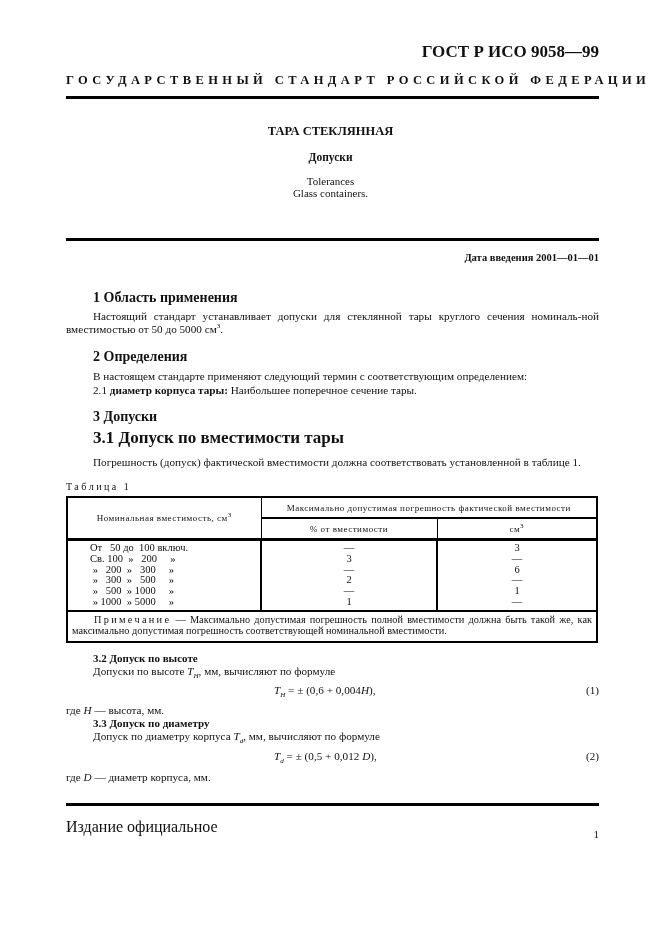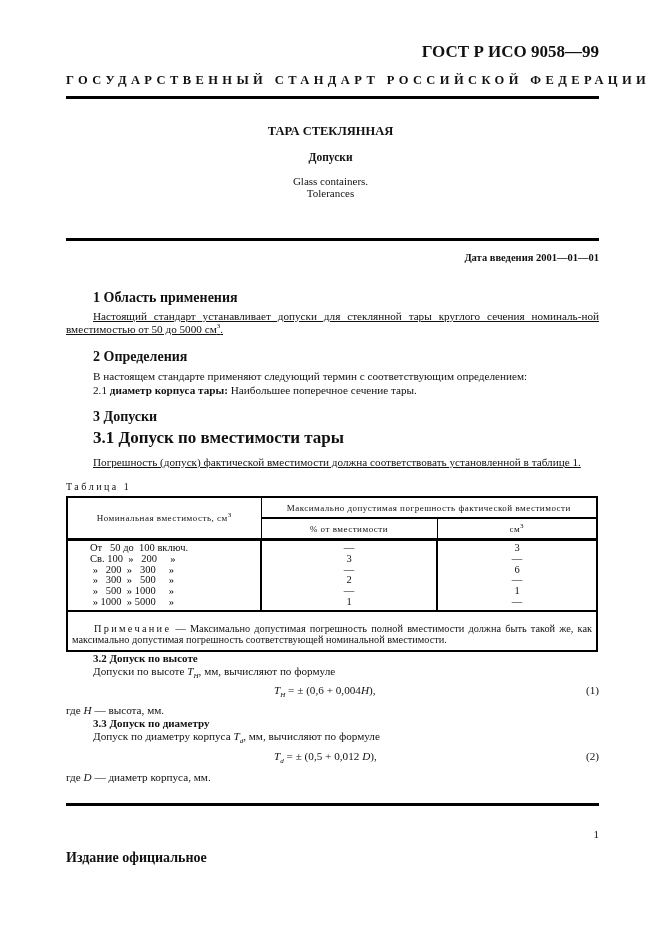--- a/index.html
+++ b/index.html
@@ -9,54 +9,54 @@
     .state-header { left:66px; right:62px; top:73px; font-size:12.5px; font-weight:bold; letter-spacing:4.4px; text-align:justify; white-space:nowrap; }
     .rule-top { left:66px; right:62px; top:96px; height:3px; background:#000; }
     .title-block { left:0; right:0; top:124px; text-align:center; }
     .title-main { font-size:12.5px; font-weight:bold; }
     .title-sub { font-size:11.5px; font-weight:bold; margin-top:12px; }
     .title-en { font-size:11px; margin-top:12px; line-height:12px; }
     .rule-mid { left:66px; right:62px; top:238px; height:3px; background:#000; }
     .intro-date { right:62px; top:252px; font-size:10.5px; font-weight:bold; }
     h2 { position:absolute; margin:0; font-size:14px; font-weight:bold; }
     .para { position:absolute; left:66px; right:62px; font-size:11.2px; line-height:13px; text-align:justify; }
-    .indent { text-indent:27px;text-decoration:underline; }
+    .indent { text-indent:27px; }
     .para b { font-weight:bold; }
     sup { font-size:7px; vertical-align:super; line-height:0; }
     .table-caption { left:66px; top:481px; font-size:10px; letter-spacing:2.5px; }
     table { position:absolute; left:66px; top:496px; width:532px; border-collapse:collapse; font-size:9px; }
     td { border:1px solid #000; padding:0; }
     .th { text-align:center; letter-spacing:0.5px; height:19px; }
     .thick-top td { border-top:3px solid #000; }
     .col1 { width:170px; vertical-align:top; font-size:10.5px; line-height:10.8px; padding:2px 0 2px 22px; }
     .col2 { width:174px; text-align:center; vertical-align:top; font-size:10.5px; line-height:10.8px; padding-top:2px; }
     .col3 { text-align:center; vertical-align:top; font-size:10.5px; line-height:10.8px; padding-top:2px; }
-    .note-cell { font-size:10.3px; line-height:11.5px; padding:11px 4px 4px 4px; text-align:justify; }
+    .note-cell { font-size:10.3px; line-height:11.5px; padding:2px 4px 4px 4px; text-align:justify; }
     .note-label { letter-spacing:2.3px; }
     table.outer { border:2px solid #000; }
     .formula { position:absolute; font-size:11.2px; font-style:normal; }
     .formula i { font-style:italic; }
     .eqno { position:absolute; right:62px; font-size:11.2px; }
     .rule-bottom { left:66px; right:62px; top:803px; height:3px; background:#000; }
-    .edition { left:66px; top:850px; font-size:14px; font-weight:bold; }
+    .edition { left:66px; top:818px; font-size:16px; font-weight:normal; }
     .page-num { right:62px; top:828px; font-size:11px; }
   </style>
 </head>
 <body>
 
 <div class="abs gost-code">ГОСТ Р ИСО 9058—99</div>
 <div class="abs state-header">ГОСУДАРСТВЕННЫЙ СТАНДАРТ РОССИЙСКОЙ ФЕДЕРАЦИИ</div>
 <div class="abs rule-top"></div>
 
 <div class="abs title-block">
   <div class="title-main">ТАРА СТЕКЛЯННАЯ</div>
   <div class="title-sub">Допуски</div>
   <div class="title-en">
+    <div>Tolerances</div>
     <div>Glass containers.</div>
-    <div>Tolerances</div>
   </div>
 </div>
 
 <div class="abs rule-mid"></div>
 <div class="abs intro-date">Дата введения 2001—01—01</div>
 
 <h2 style="left:93px; top:290px;">1 Область применения</h2>
 <div class="para indent" style="top:310px;"><span>Настоящий стандарт устанавливает допуски для стеклянной тары круглого сечения номиналь-ной вместимостью от 50 до 5000 см</span><sup>3</sup><span>.</span></div>
 
 <h2 style="left:93px; top:349px;">2 Определения</h2>

